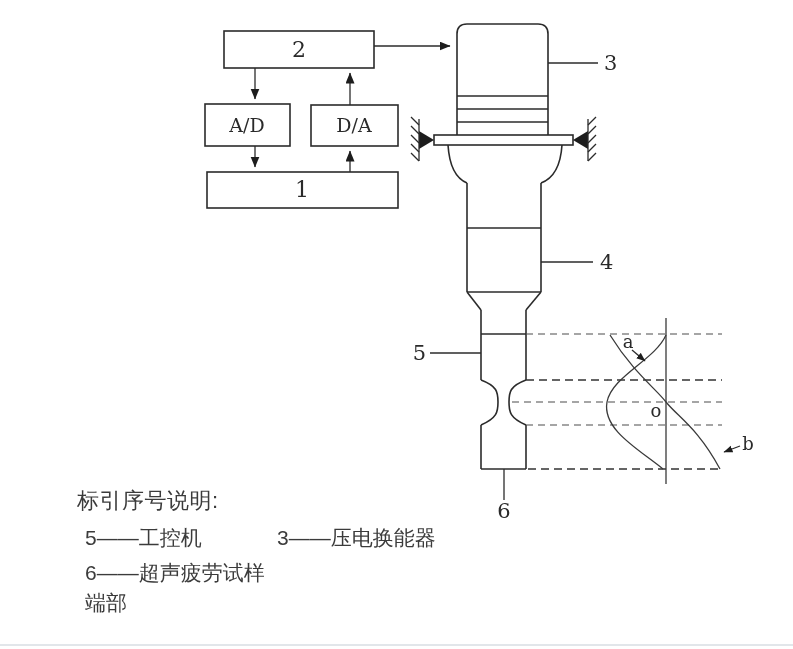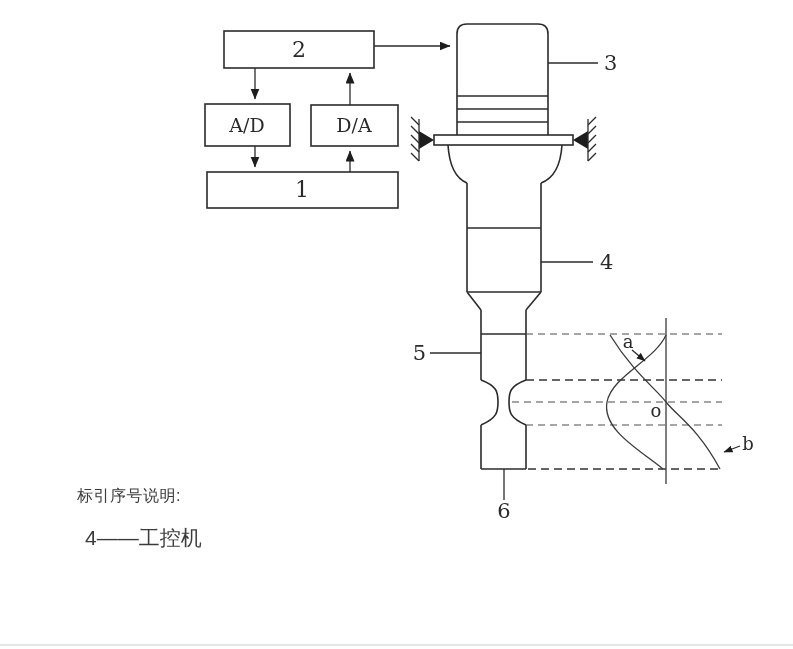--- a/index.html
+++ b/index.html
@@ -29,21 +29,21 @@
   .t21 { font-size: 21px; }
   .t19 { font-size: 19px; }
   .t18 { font-size: 18px; }
 
   .legend {
     position: absolute; left: 0; top: 0; width: 100%;
     color: #3b3b3b;
   }
   .legend-title {
     position: absolute; left: 77px; top: 486px;
-    font-size: 16px; letter-spacing: 0.5px;
+    font-size: 22px; letter-spacing: 0.5px;
   }
   .legend-grid {
     position: absolute; left: 85px; top: 523px;
     display: grid;
     grid-template-columns: 192px auto;
     grid-auto-rows: 35px;
     font-size: 21px;
     line-height: 30px;
   }
   .bottom-rule {
@@ -158,18 +158,20 @@
     <line x1="632" y1="350" x2="645" y2="361" class="thin" marker-end="url(#arrow-sm)"></line>
     <text x="628" y="348" text-anchor="middle" class="serif t18">a</text>
     <text x="656" y="417" text-anchor="middle" class="serif t18">o</text>
     <line x1="740" y1="446" x2="724" y2="452" class="thin" marker-end="url(#arrow-sm)"></line>
     <text x="748" y="450" text-anchor="middle" class="serif t18">b</text>
   </svg>
 
   <div class="legend">
     <div class="legend-title">标引序号说明:</div>
     <div class="legend-grid">
-      <div>4——工控机</div>
+      <div>5——工控机</div>
+      <div>3——压电换能器</div>
+      <div>6——超声疲劳试样端部</div>
     </div>
   </div>
 
   <div class="bottom-rule"></div>
 </div>
 
 </body></html>

